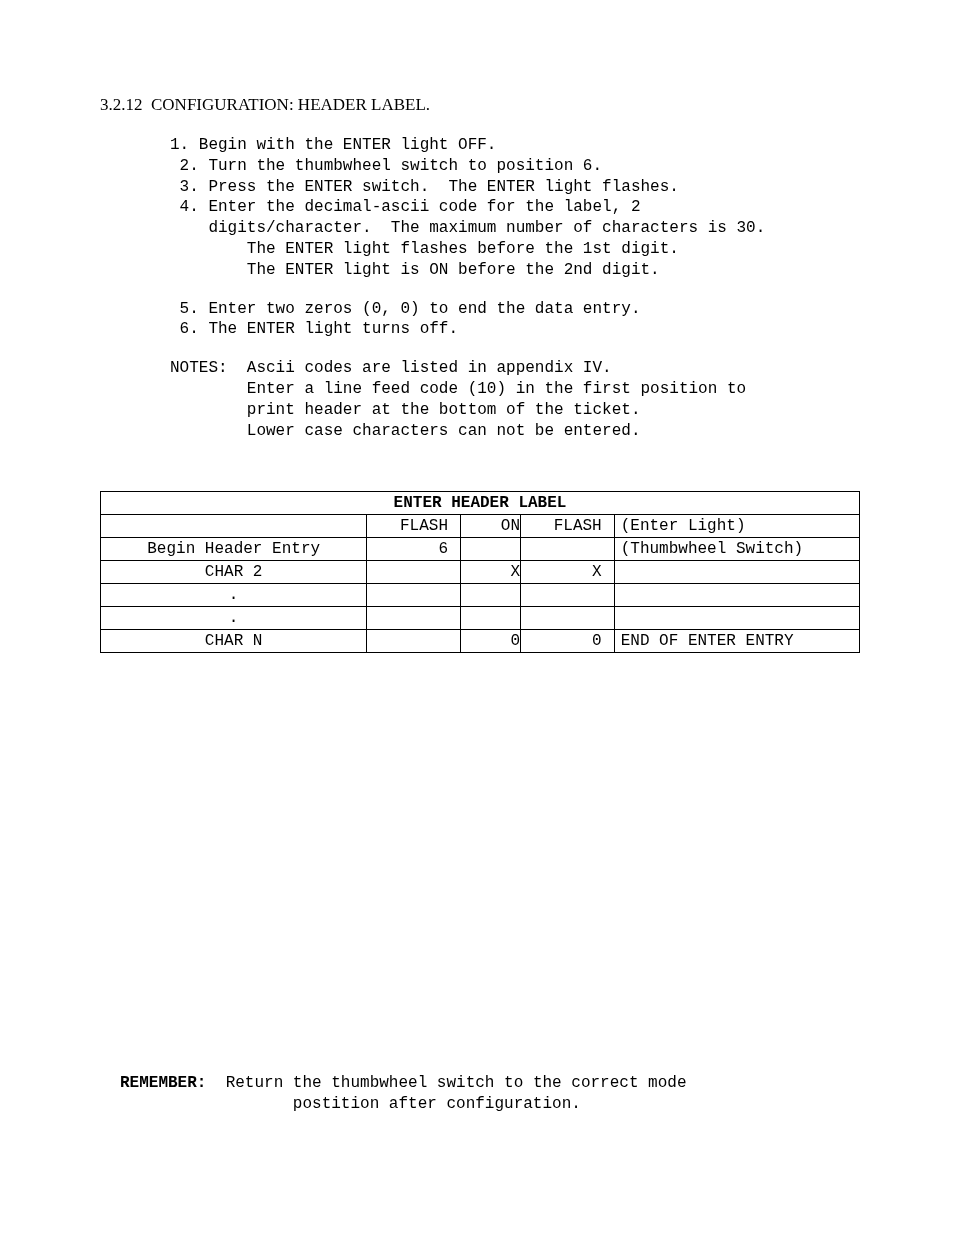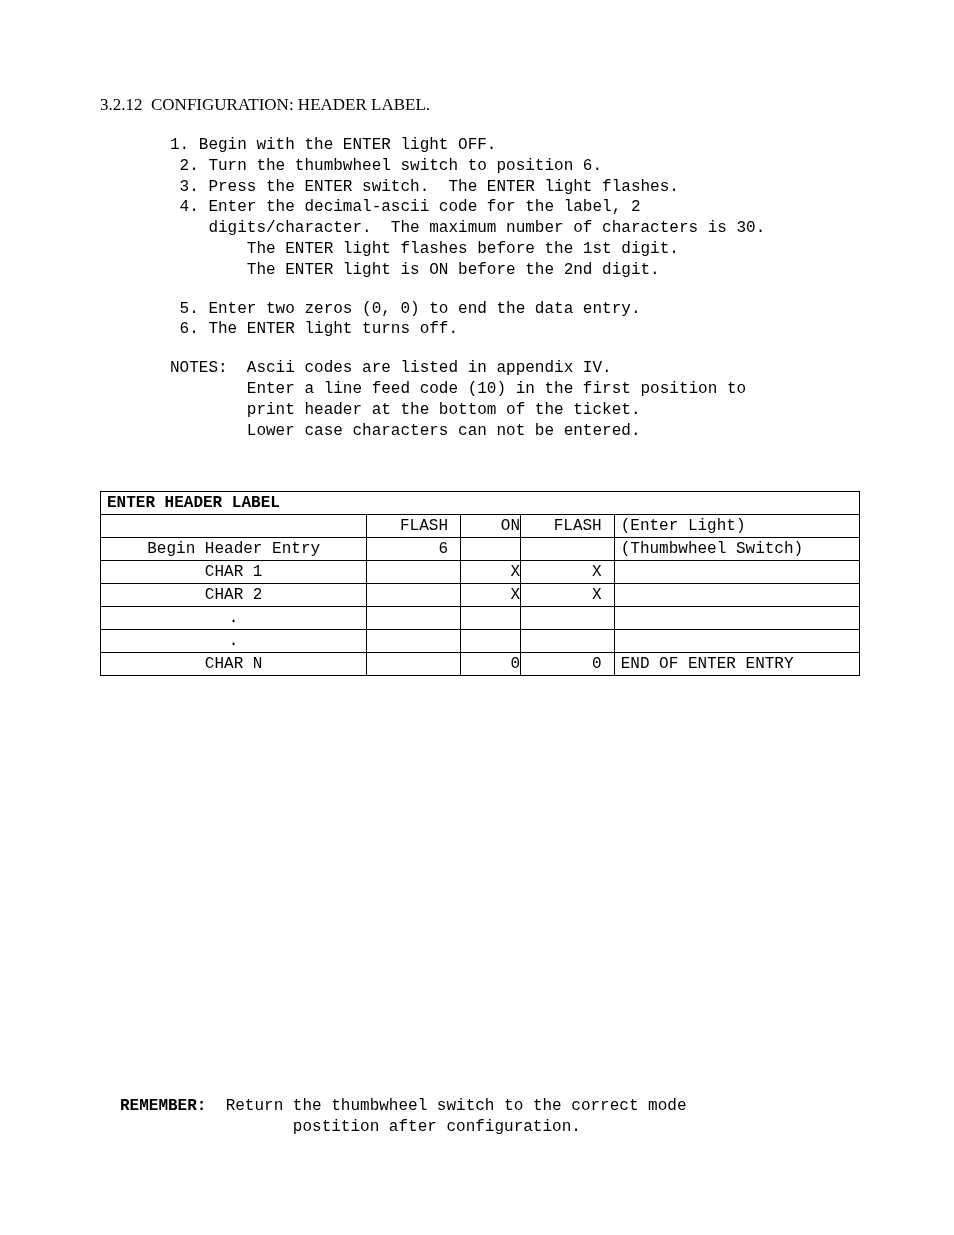--- a/index.html
+++ b/index.html
@@ -44,20 +44,21 @@
     }
     table, td {
       border: 1px solid #000;
     }
     td {
       padding: 1px 6px;
       height: 20px;
       vertical-align: middle;
     }
     .title-row td {
+      text-align: center;
       font-weight: bold;
     }
     .col-label { text-align: center; width: 240px; }
     .col-flash { text-align: right; width: 70px; padding-right: 12px;}
     .col-on    { text-align: right; width: 50px; padding-right: 0;}
     .col-flash2{ text-align: right; width: 70px; padding-right: 12px;}
     .col-note  { text-align: left; width: 220px; }
     .remember {
       margin-left: 20px;
       font-family: "Courier New", Courier, monospace;
@@ -104,27 +105,20 @@
     <td class="col-note">(Enter Light)</td>
   </tr>
   <tr>
     <td class="col-label">Begin Header Entry</td>
     <td class="col-flash">6</td>
     <td class="col-on"></td>
     <td class="col-flash2"></td>
     <td class="col-note">(Thumbwheel Switch)</td>
   </tr>
   <tr>
-    <td class="col-label">CHAR 1</td>
-    <td class="col-flash"></td>
-    <td class="col-on">X</td>
-    <td class="col-flash2">X</td>
-    <td class="col-note"></td>
-  </tr>
-  <tr>
     <td class="col-label">CHAR 2</td>
     <td class="col-flash"></td>
     <td class="col-on">X</td>
     <td class="col-flash2">X</td>
     <td class="col-note"></td>
   </tr>
   <tr>
     <td class="col-label">.</td>
     <td class="col-flash"></td>
     <td class="col-on"></td>

